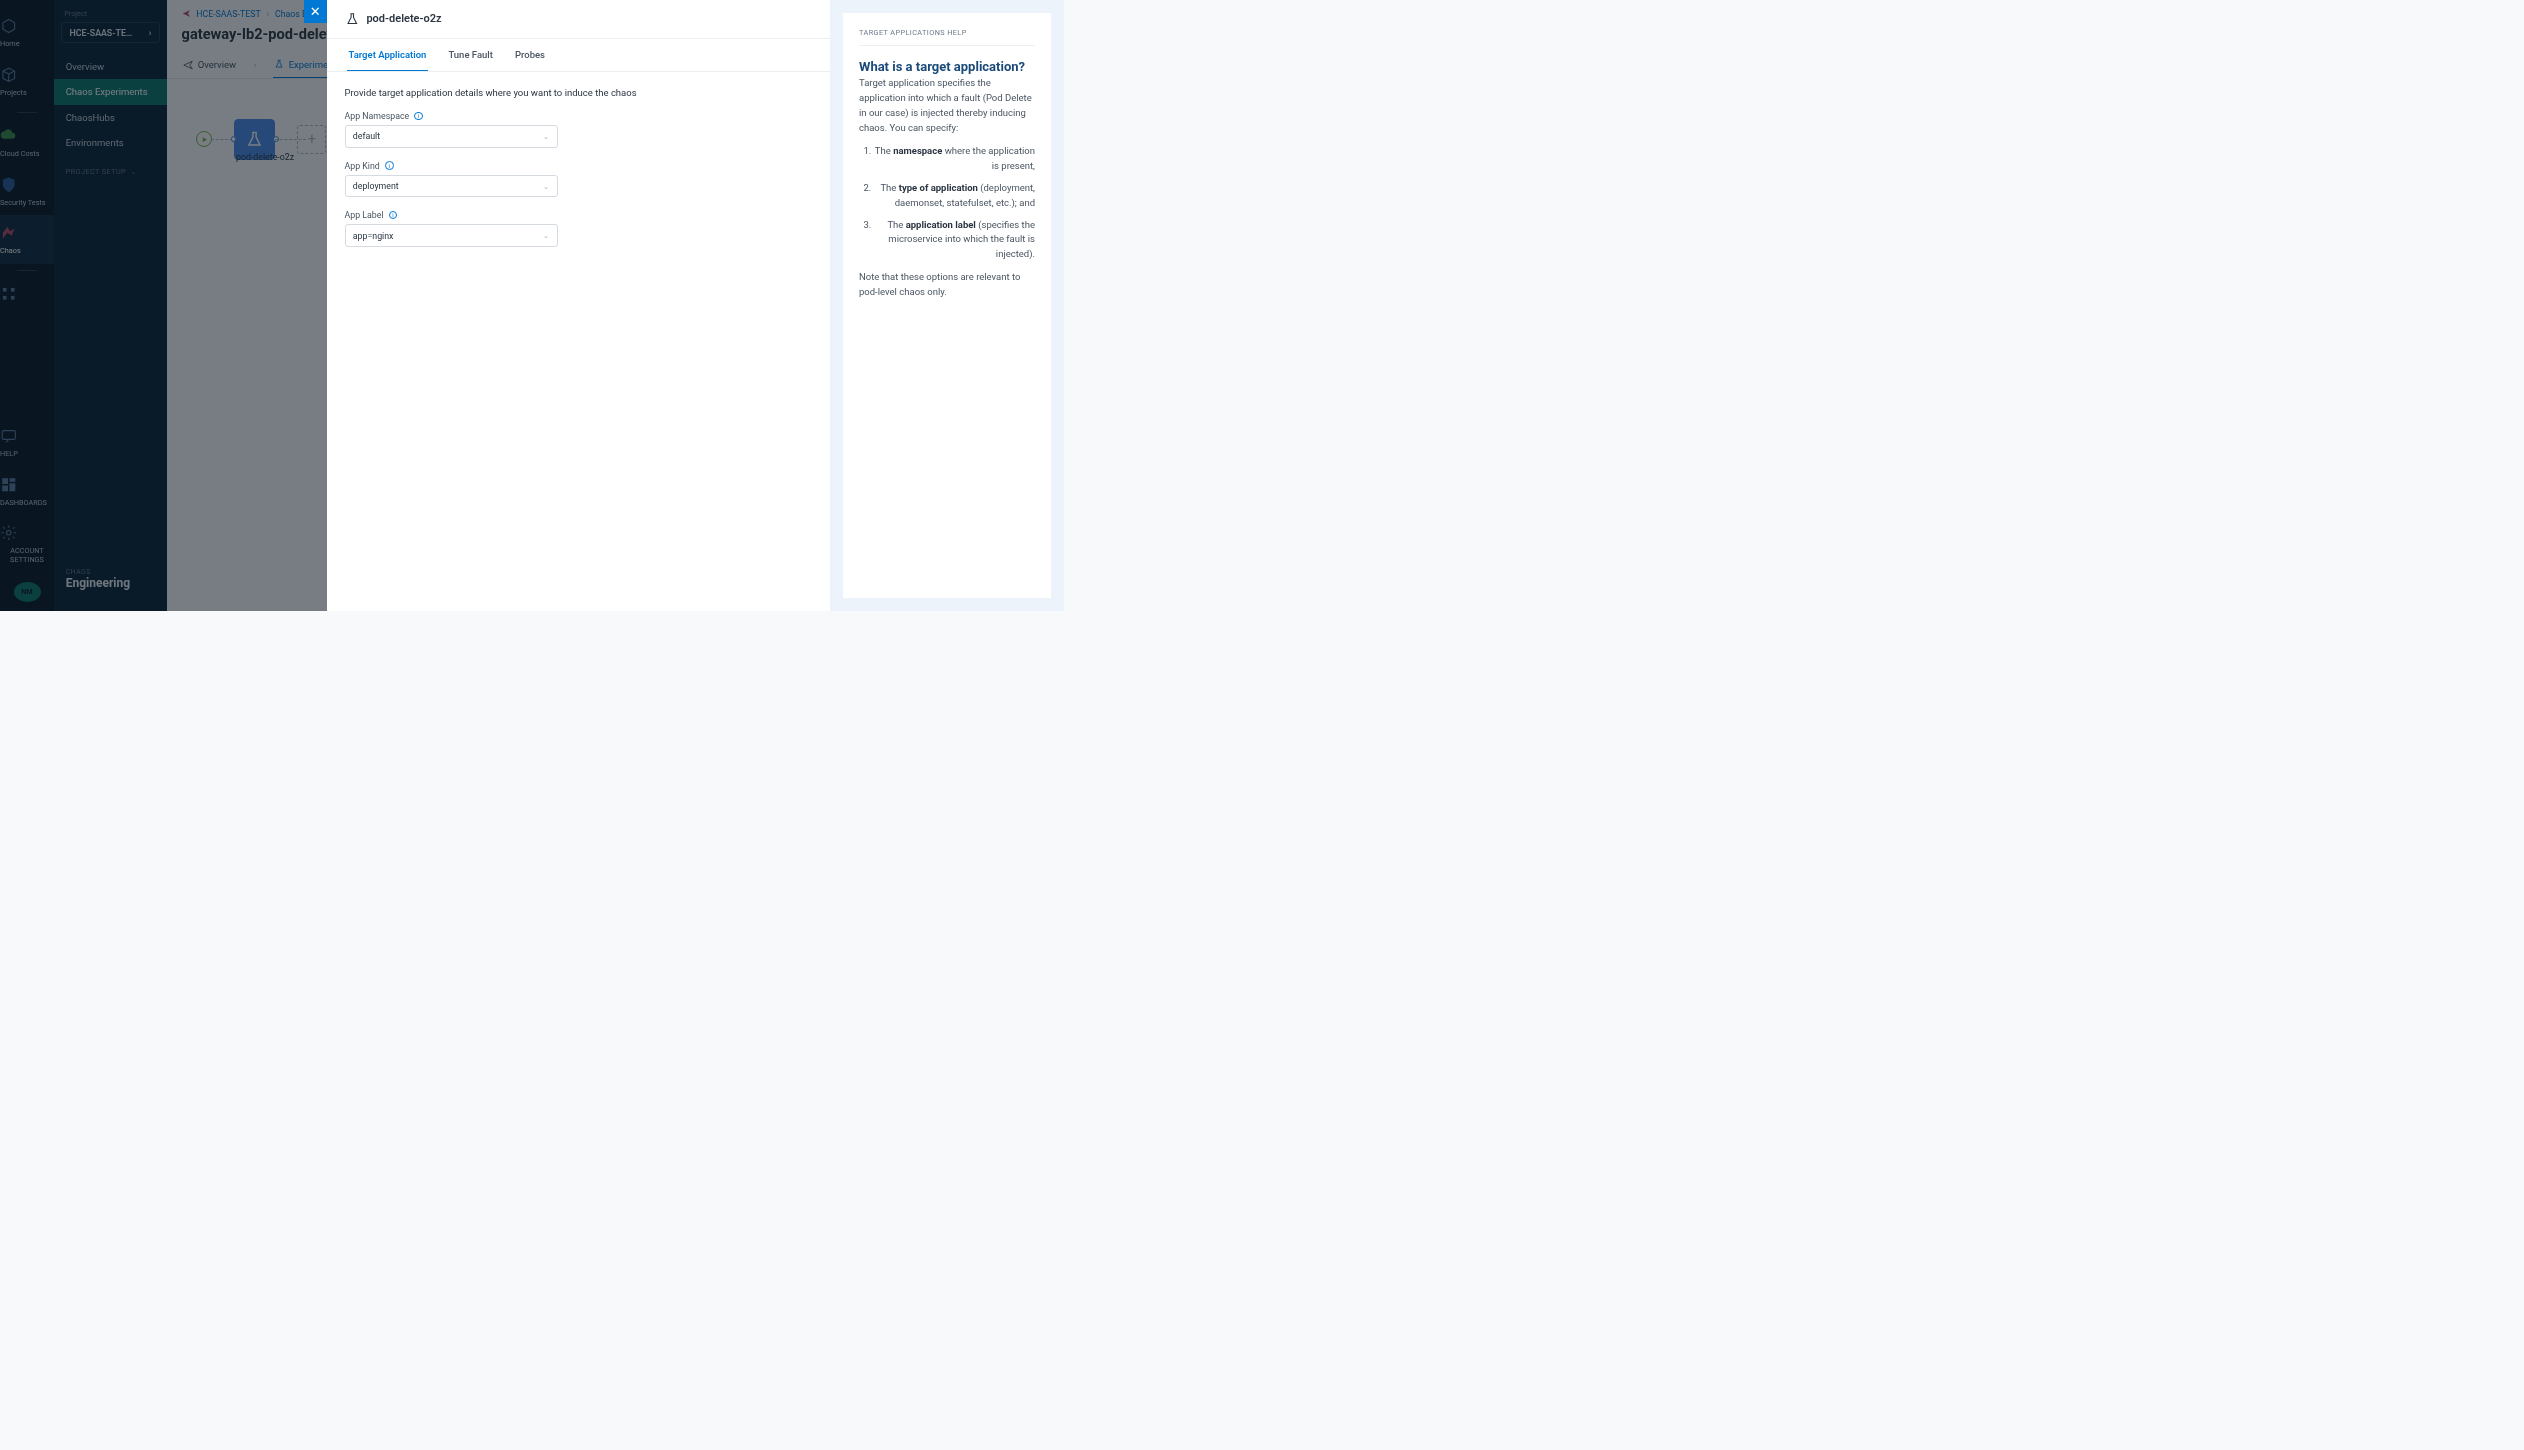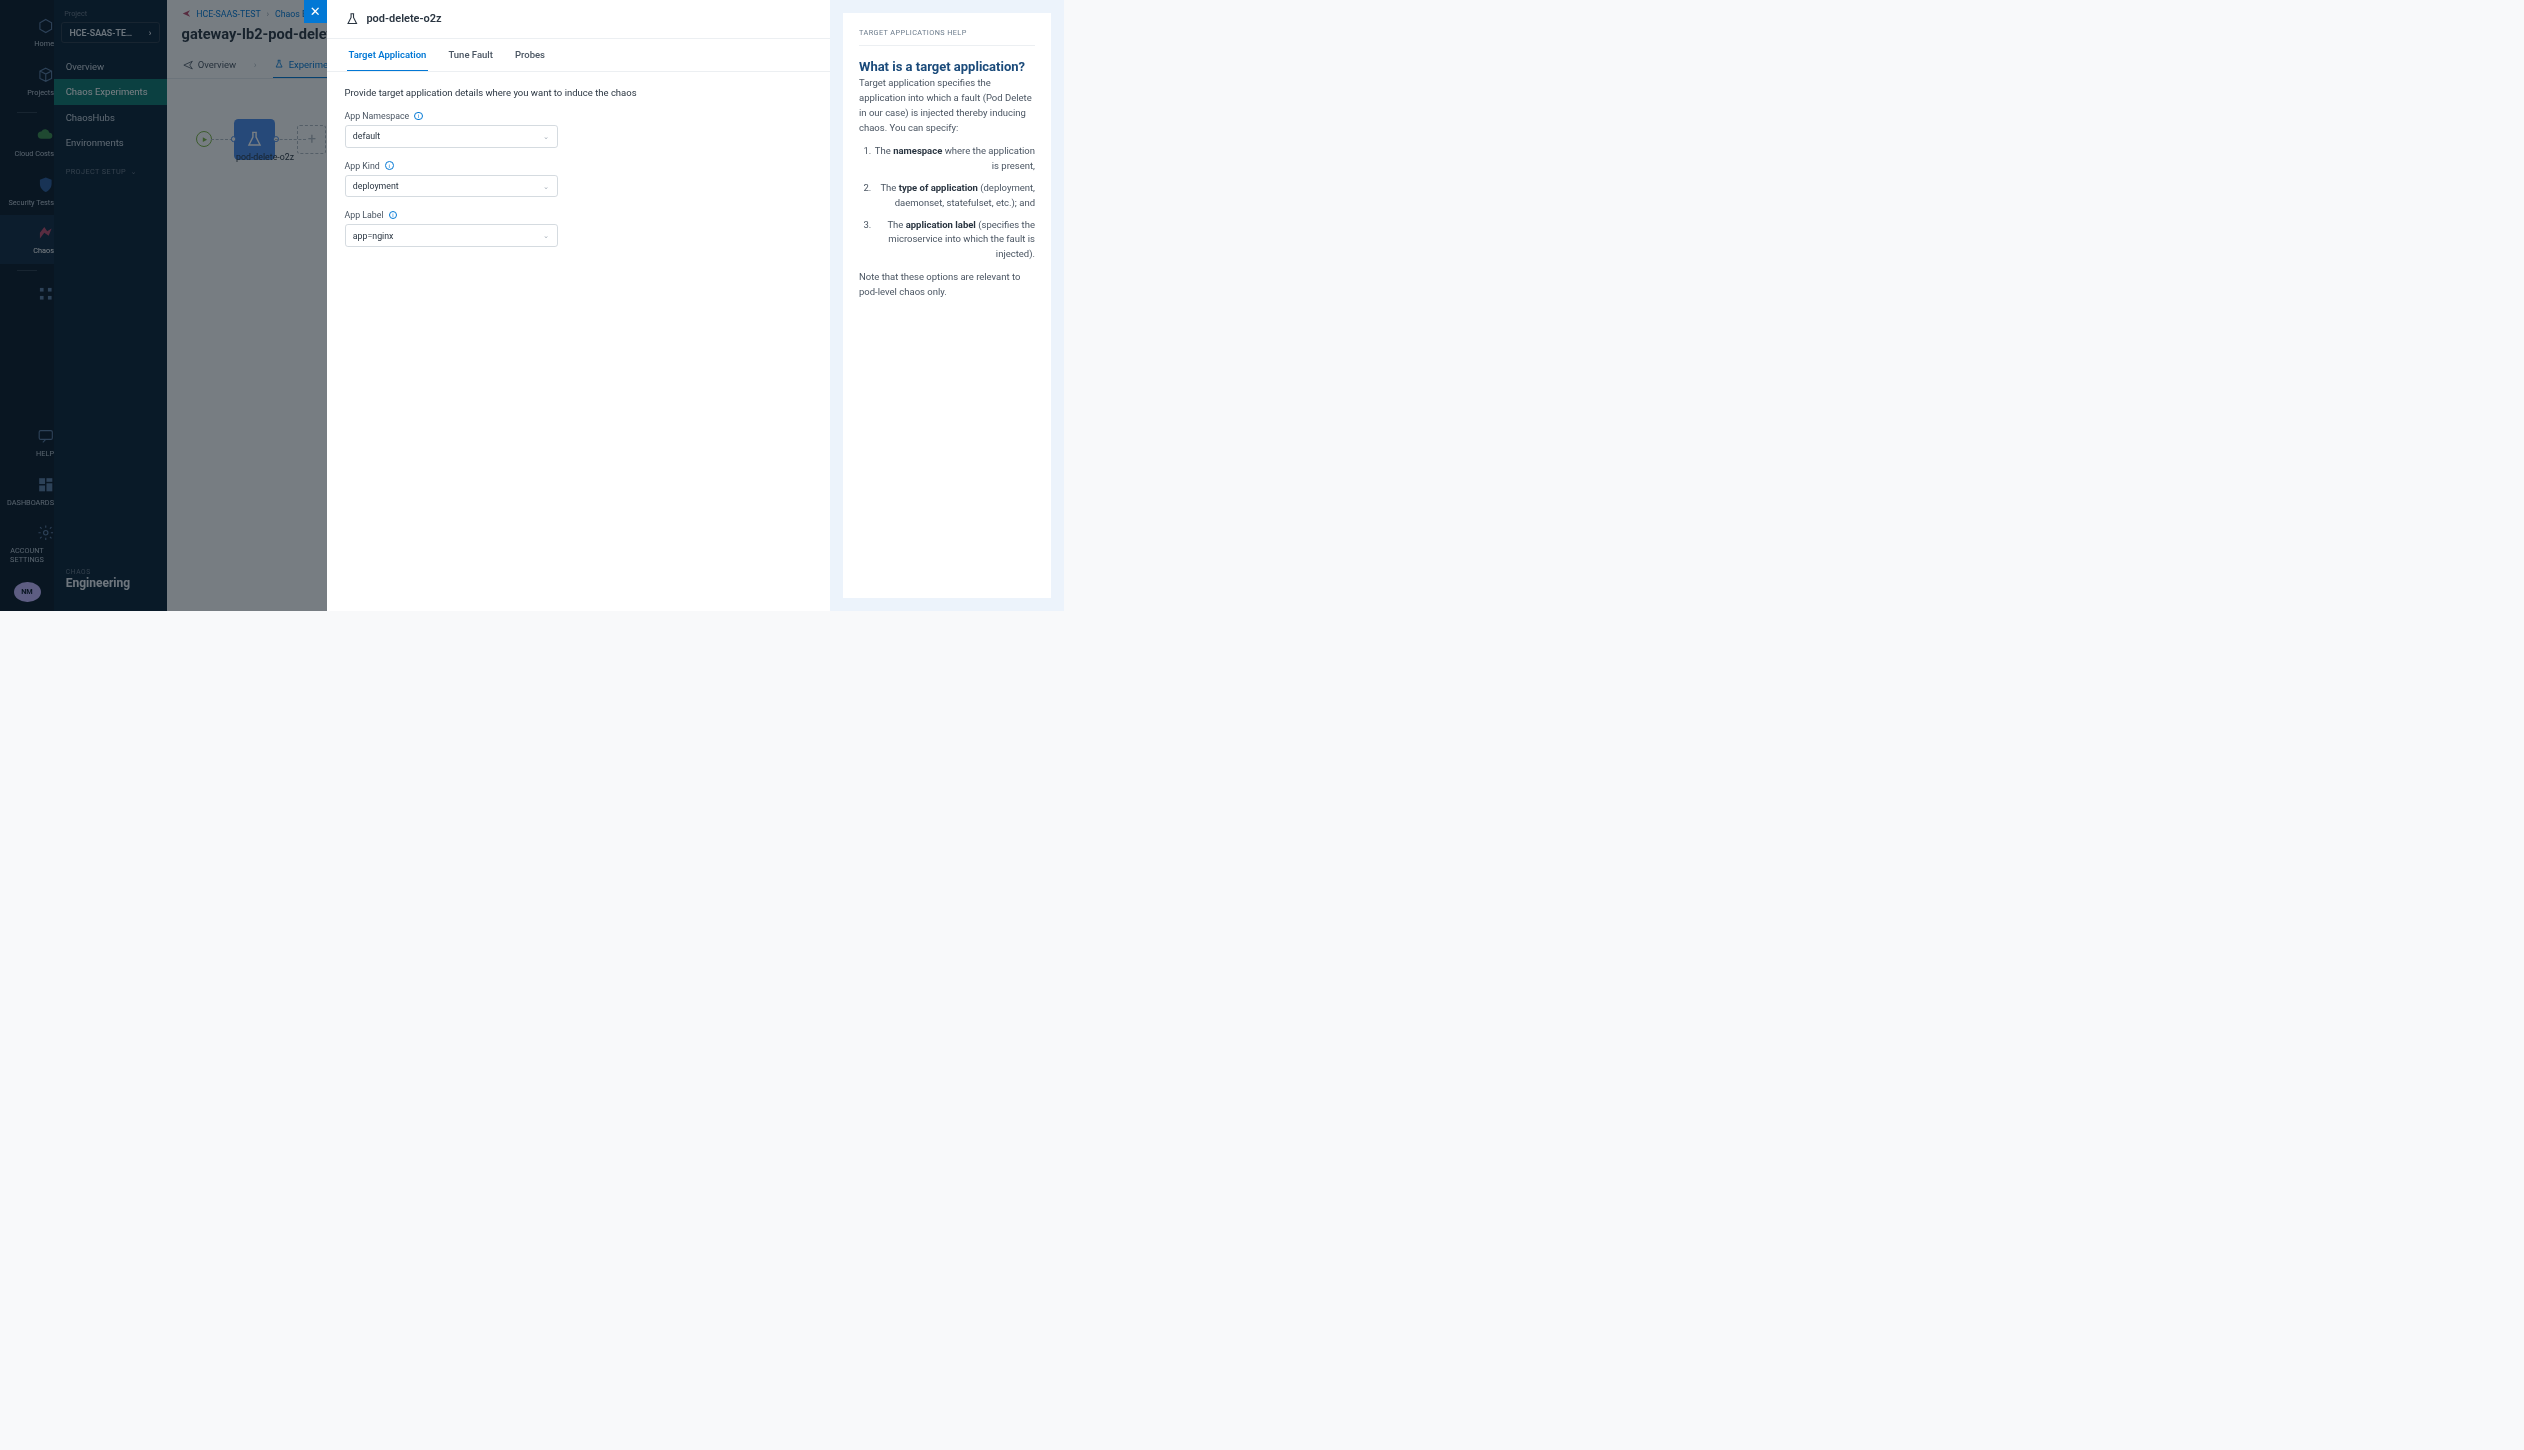--- a/index.html
+++ b/index.html
@@ -2,26 +2,26 @@
 <html style="font-size:11.7px"><head>
 <meta charset="utf-8">
 <style>
 * { margin: 0; padding: 0; box-sizing: border-box; }
 body { font-family: -apple-system, BlinkMacSystemFont, "Segoe UI", Roboto, sans-serif; width: 1064px; height: 611px; overflow: hidden; background: #f8f9fa; }
 
 .app { display: flex; height: 100%; position: relative; }
 
 
 .rail { width: 54px; background: #0a1929; color: #b8c4d0; display: flex; flex-direction: column; align-items: center; padding-top: 8.8px; font-size: 7.3px; }
-.rail-item { display: flex; flex-direction: column; align-items: flex-end; gap: 4.4px; padding: 8.8px 0; width: 100%; cursor: pointer; text-align: center; }
+.rail-item { display: flex; flex-direction: column; align-items: flex-start; gap: 4.4px; padding: 8.8px 0; width: 100%; cursor: pointer; text-align: center; }
 .rail-item .icon { width: 17.5px; height: 17.5px; }
 .rail-item.active { background: #102840; color: #fff; }
 .rail-sep { width: 20.5px; border-top: 0.7px solid #2a3a4a; margin: 5.8px 0; }
 .rail-spacer { flex: 1; }
-.rail-avatar { width: 27px; height: 20.5px; border-radius: 50%; background: #c4b5fd; display: flex; align-items: center; justify-content: center; font-size: 7.3px; font-weight: 700; color: #0a1929; margin: 8.8px 0; }
+.rail-avatar { width: 27px; height: 20.5px; border-radius: 50%; background: #0f766e; display: flex; align-items: center; justify-content: center; font-size: 7.3px; font-weight: 700; color: #0a1929; margin: 8.8px 0; }
 
 
 .sidebar { width: 113px; background: #0b2236; color: #c5d0da; display: flex; flex-direction: column; padding: 9px 0; font-size: 9.5px; }
 .sidebar .proj-label { font-size: 7.3px; color: #6a7a8a; padding: 0 10.2px 4.4px; }
 .sidebar .proj-sel { margin: 0 7.3px 10.2px; padding: 4.4px 7.3px; border: 0.7px solid #2a3a4a; border-radius: 2.9px; display: flex; align-items: center; justify-content: space-between; cursor: pointer; font-size: 8.8px; font-weight: 600; color: #e5ecf2; }
 .sidebar .nav-item { padding: 7.3px 11.7px; cursor: pointer; }
 .sidebar .nav-item.active { background: #0f766e; color: #fff; }
 .sidebar .group-label { font-size: 7.3px; color: #6a7a8a; padding: 11.7px 11.7px 5.8px; letter-spacing: 0.4px; display: flex; align-items: center; gap: 4.4px; }
 .sidebar .footer { margin-top: auto; padding: 0 11.7px 11.7px; }
 .sidebar .footer .sub { font-size: 6.6px; color: #6a7a8a; letter-spacing: 0.7px; }

